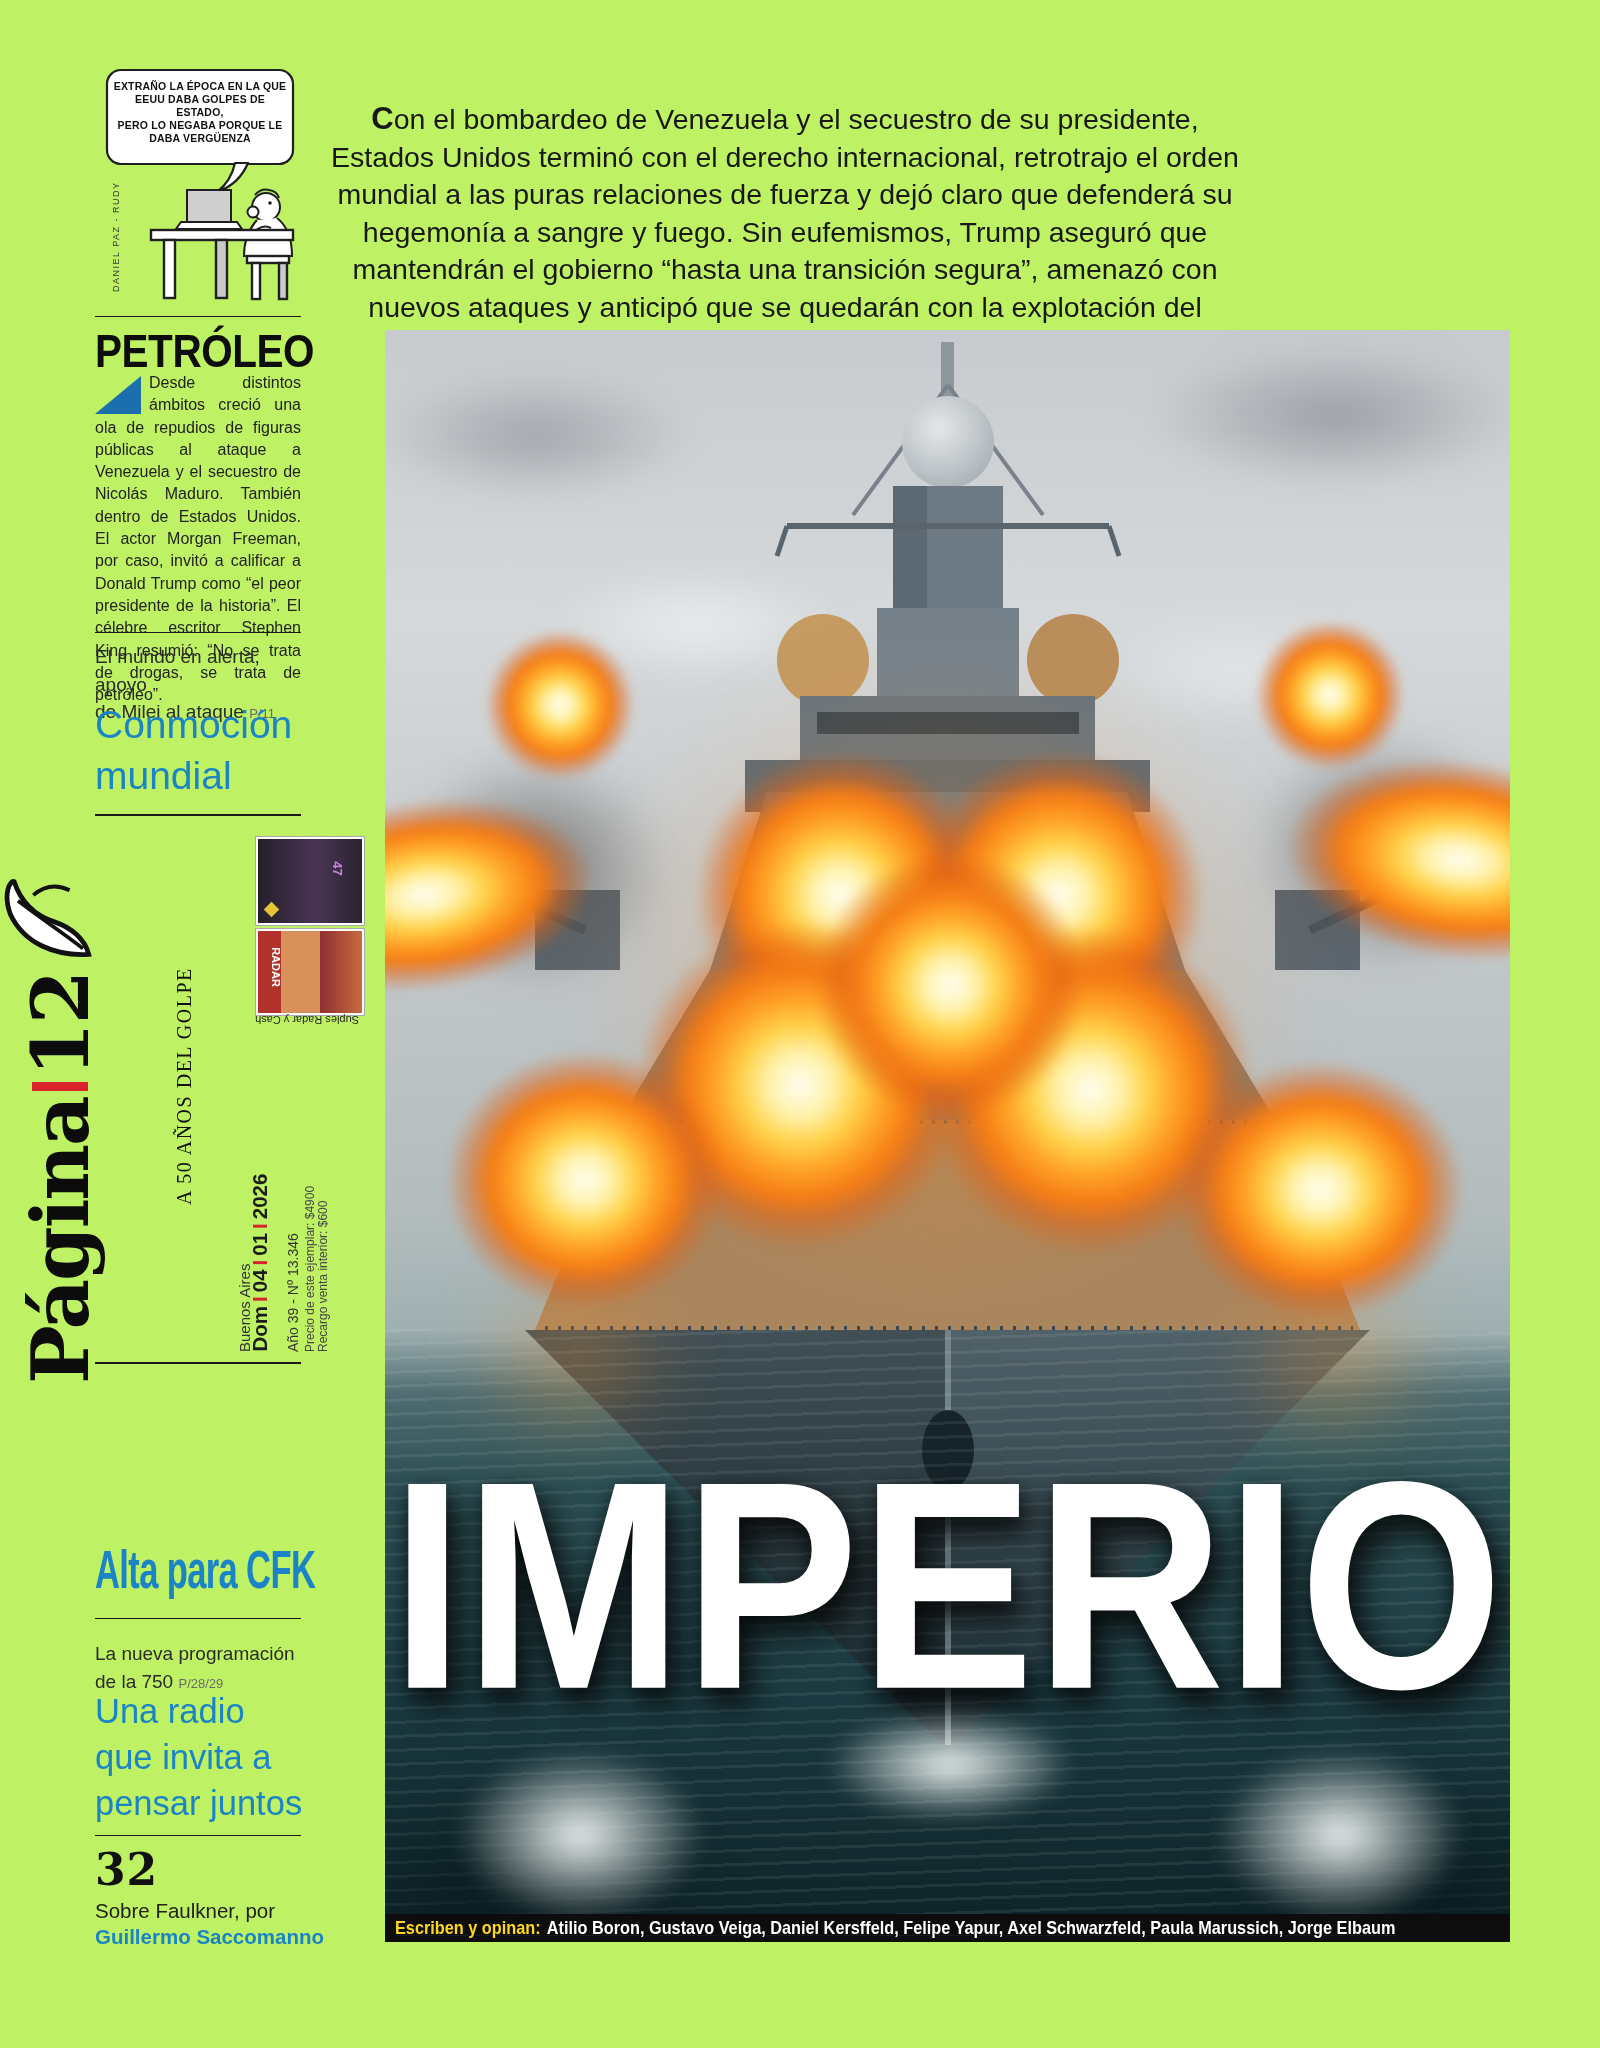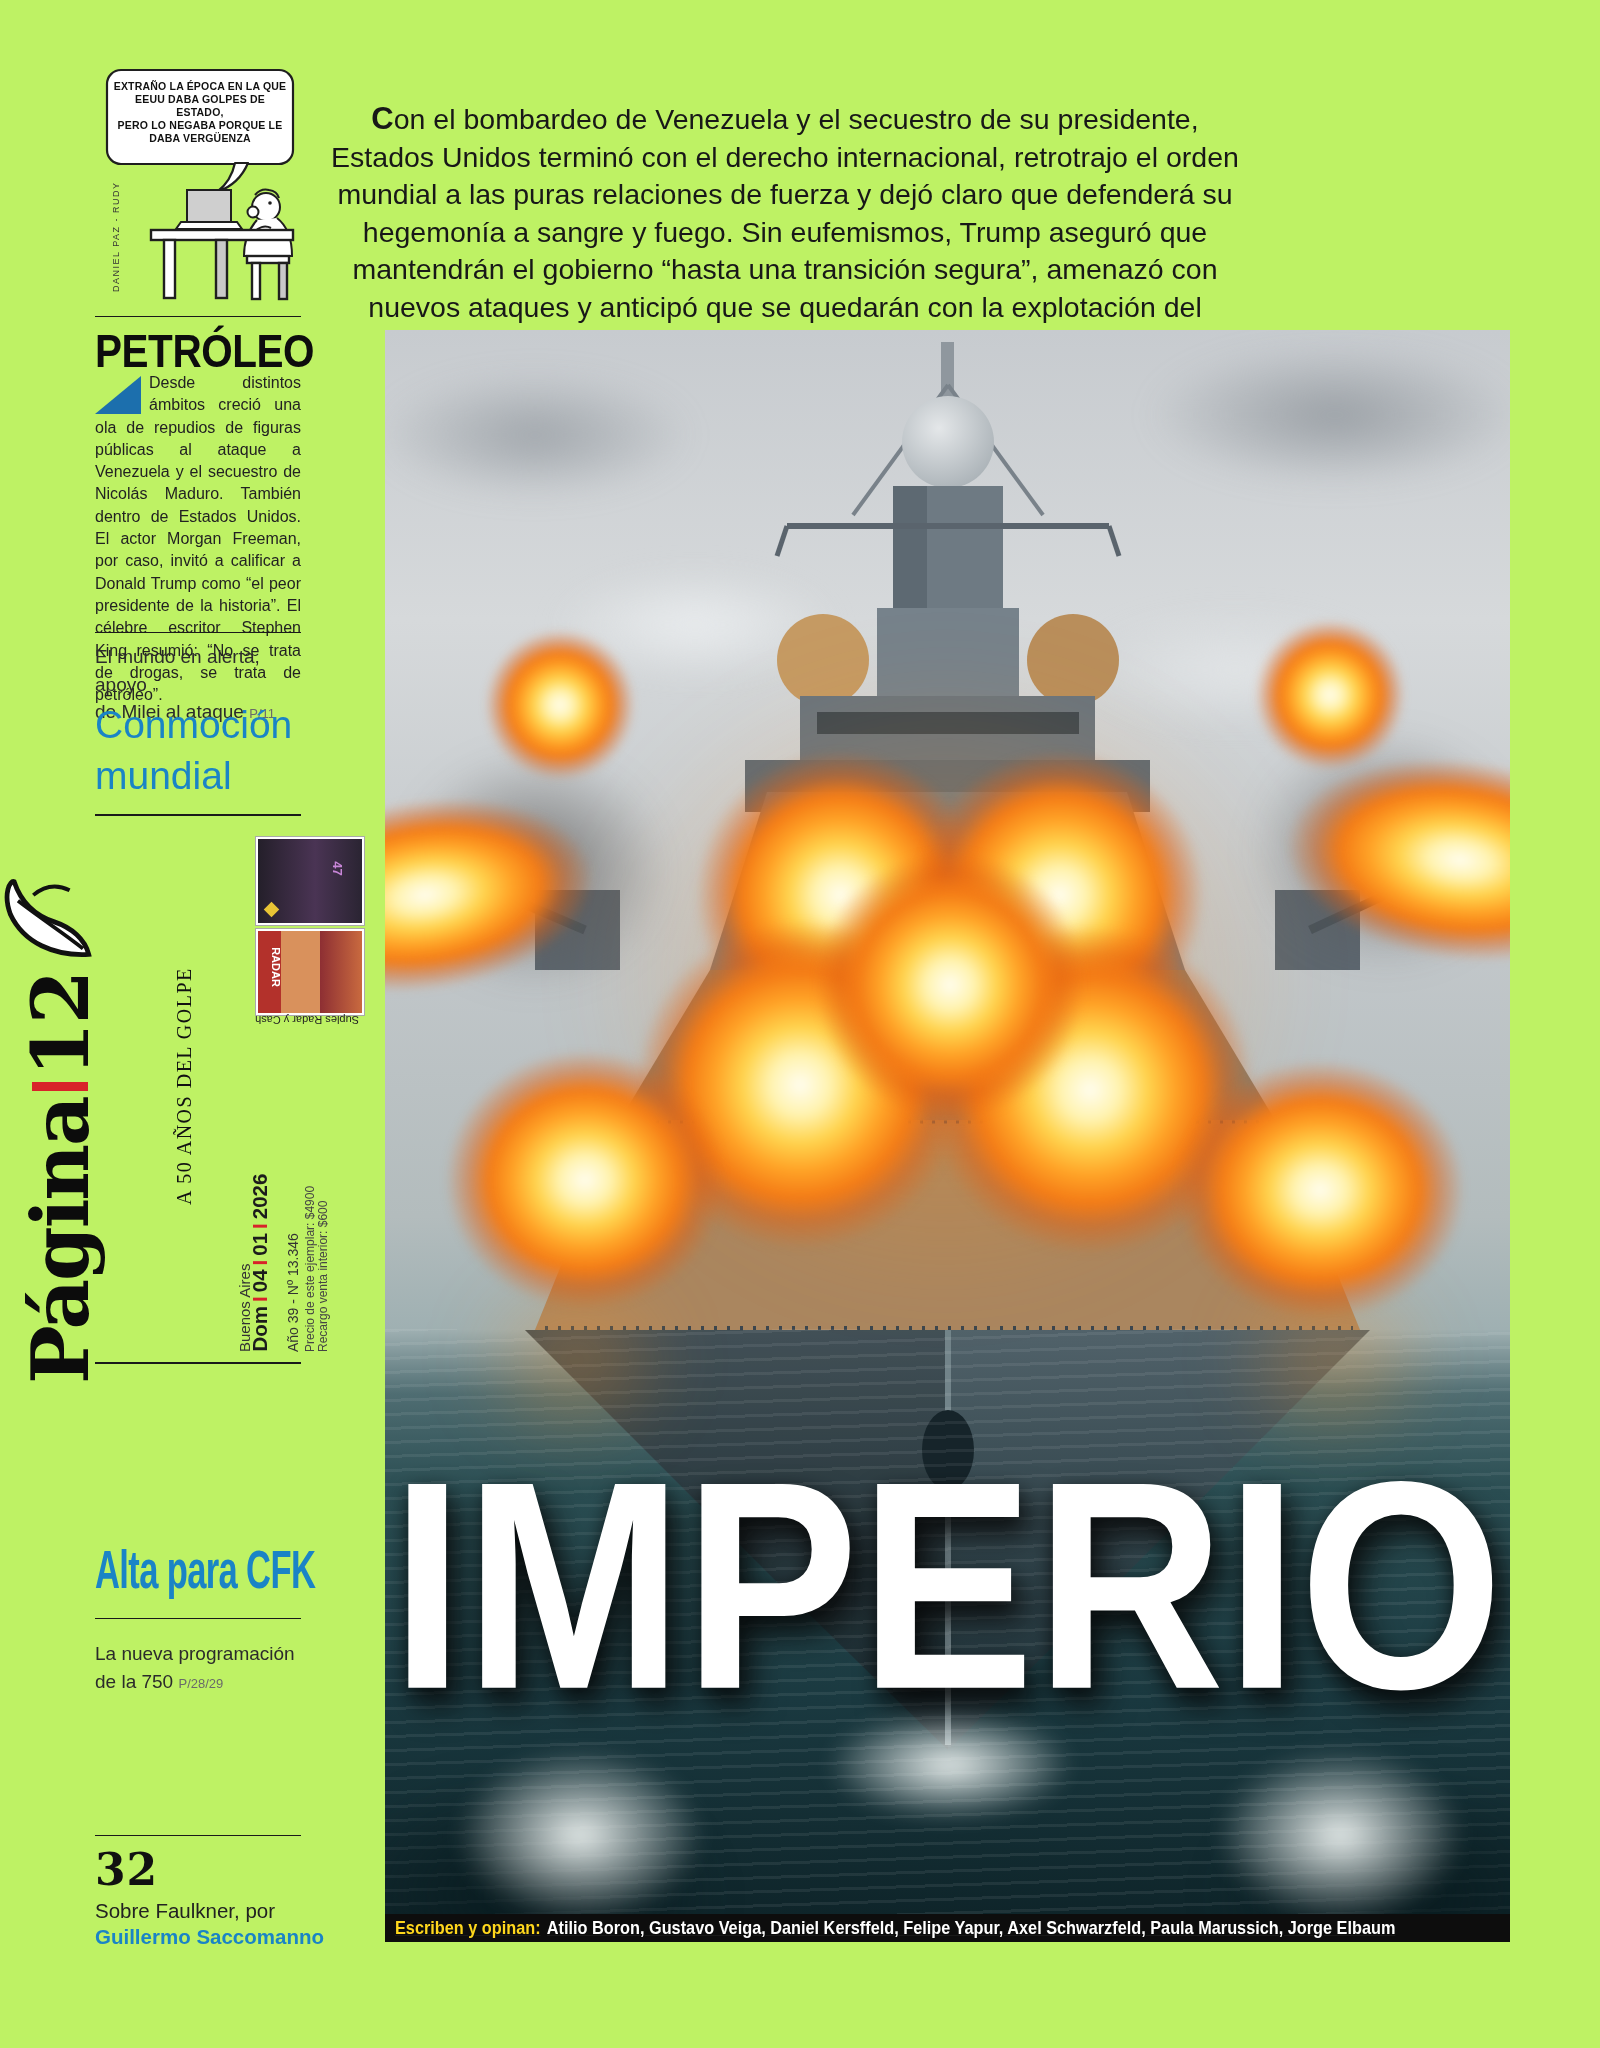--- a/index.html
+++ b/index.html
@@ -192,20 +192,23 @@
 
   <div class="abs blue-hl alta">Alta para CFK</div>
 
   <div class="rule" style="top:1618px;"></div>
 
   <div class="abs kicker" style="top:1640px;">
     <span class="preline">La nueva programación
 de la 750</span>
     <span class="pref">P/28/29</span>
   </div>
+  <div class="abs blue-hl unaradio preline">Una radio
+que invita a
+pensar juntos</div>
 
   <div class="rule" style="top:1835px;"></div>
 
   <div class="abs num32">32</div>
   <div class="abs faulk">Sobre Faulkner, por</div>
   <div class="abs faulk-author">Guillermo Saccomanno</div>
 
   <div class="abs lead">
     <span class="init">C</span><span>on el bombardeo de Venezuela y el secuestro de su presidente, Estados Unidos terminó con el derecho internacional, retrotrajo el orden mundial a las puras relaciones de fuerza y dejó claro que defenderá su hegemonía a sangre y fuego. Sin eufemismos, Trump aseguró que mantendrán el gobierno “hasta una transición segura”, amenazó con nuevos ataques y anticipó que se quedarán con la explotación del petróleo</span>
     <span class="pref2">P/2 a 13</span>

